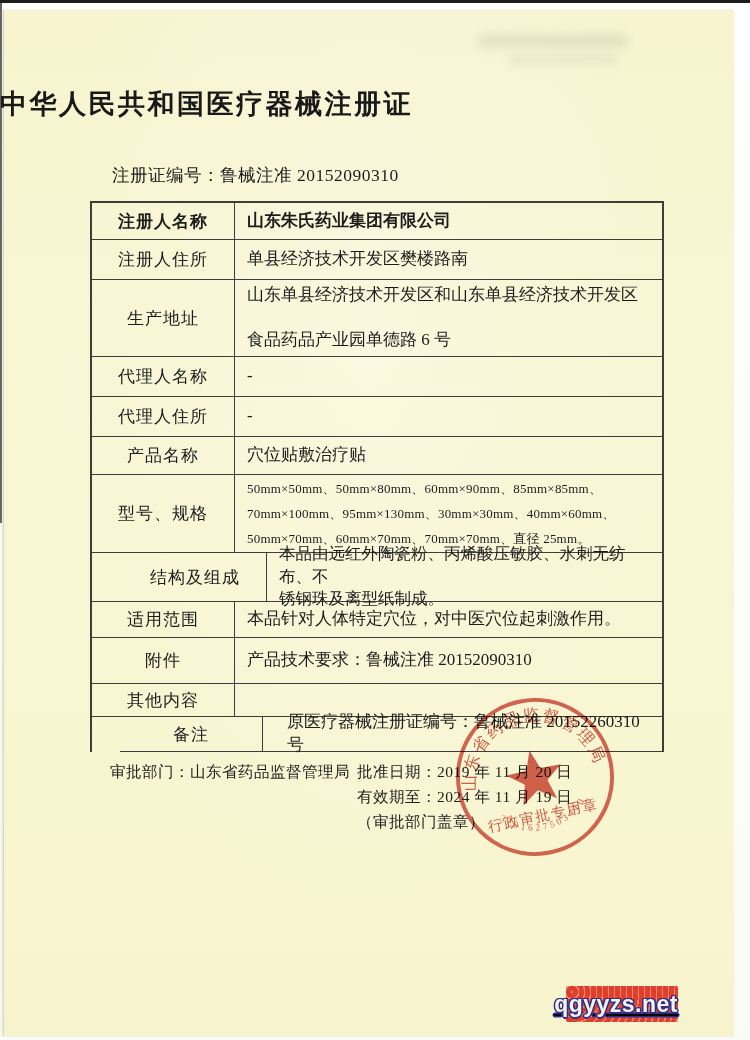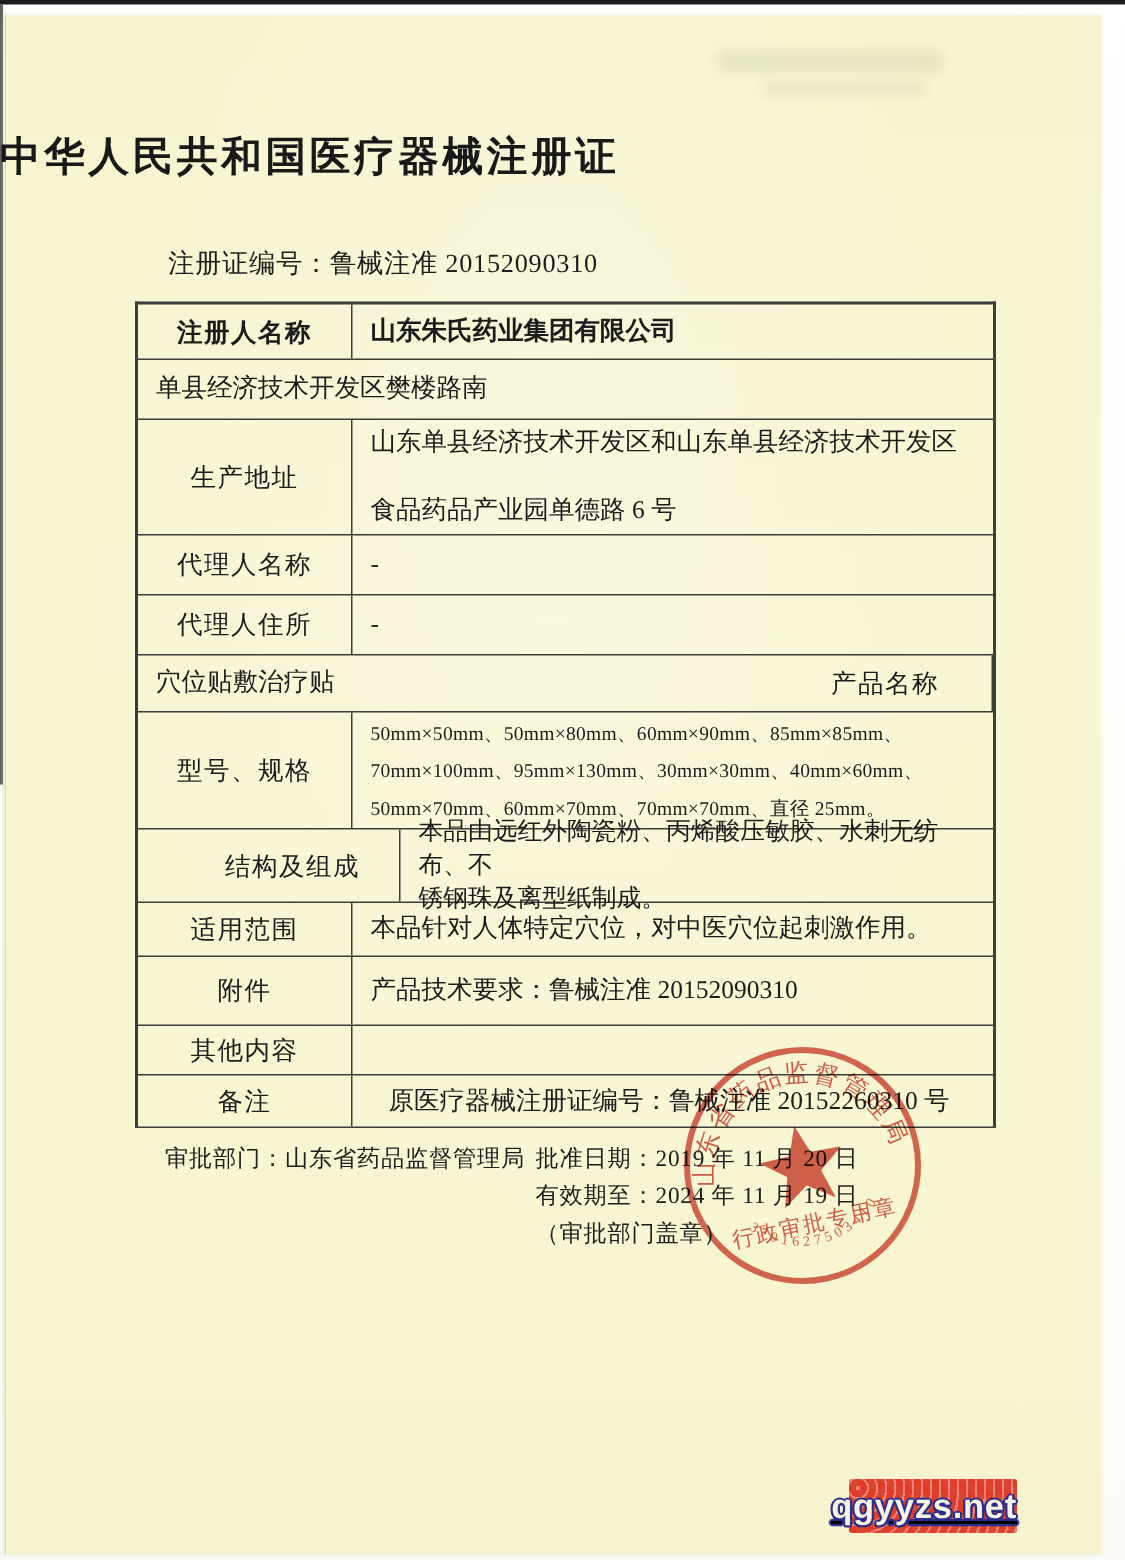--- a/index.html
+++ b/index.html
@@ -43,21 +43,21 @@
   .row{display:flex;border-bottom:1.6px solid #3d3d3b;box-sizing:border-box;}
   .cell{display:flex;flex-direction:column;justify-content:center;box-sizing:border-box;}
   .label{
     width:143px;flex:0 0 143px;text-align:center;align-items:center;
     border-right:1.6px solid #3d3d3b;font-size:17px;letter-spacing:1px;
   }
   .value{flex:1 1 auto;padding-left:12px;padding-right:6px;font-size:17px;}
   .vline{line-height:1.35;}
   .r0{height:37px;font-weight:bold;} .r1{height:40px;} .r2{height:77px;} .r3{height:40px;}
   .r4{height:40px;} .r5{height:38px;} .r6{height:78px;} .r7{height:49px;padding-left:32px;}
-  .r8{height:36px;} .r9{height:46px;} .r10{height:33px;} .r11{height:35px;}
+  .r8{height:36px;} .r9{height:46px;} .r10{height:33px;} .r11{height:35px;margin-left:28px;}
   .r2 .value{justify-content:space-evenly;padding-top:2px;padding-bottom:2px;gap:20px;}
   .r6 .value{font-size:13px;}
   .r6 .vline{line-height:25px;letter-spacing:.2px;}
   .r7 .value{font-size:16.5px;}
   .r7 .vline{line-height:22.5px;}
   .r11 .value{padding-left:24px;}
 
   .footer-line{position:absolute;font-size:15.5px;color:#1d1d1d;letter-spacing:.5px;}
   .f-dept{left:110px;top:762px;}
   .f-date{left:357px;top:762px;}
@@ -103,20 +103,21 @@
   <div class="cert-line">注册证编号：鲁械注准 20152090310</div>
 
   <div class="reg-table">
     <div class="row r0">
       <div class="cell label">注册人名称</div>
       <div class="cell value">
         <div class="vline">山东朱氏药业集团有限公司</div>
       </div>
     </div>
     <div class="row r1">
+      <div class="cell label">注册人住所</div>
       <div class="cell value">
         <div class="vline">单县经济技术开发区樊楼路南</div>
       </div>
     </div>
     <div class="row r2">
       <div class="cell label">生产地址</div>
       <div class="cell value">
         <div class="vline">山东单县经济技术开发区和山东单县经济技术开发区</div>
         <div class="vline">食品药品产业园单德路 6 号</div>
       </div>
@@ -127,24 +128,24 @@
         <div class="vline">-</div>
       </div>
     </div>
     <div class="row r4">
       <div class="cell label">代理人住所</div>
       <div class="cell value">
         <div class="vline">-</div>
       </div>
     </div>
     <div class="row r5">
+      <div class="cell label">产品名称</div>
       <div class="cell value">
         <div class="vline">穴位贴敷治疗贴</div>
       </div>
-      <div class="cell label">产品名称</div>
     </div>
     <div class="row r6">
       <div class="cell label">型号、规格</div>
       <div class="cell value">
         <div class="vline">50mm×50mm、50mm×80mm、60mm×90mm、85mm×85mm、</div>
         <div class="vline">70mm×100mm、95mm×130mm、30mm×30mm、40mm×60mm、</div>
         <div class="vline">50mm×70mm、60mm×70mm、70mm×70mm、直径 25mm。</div>
       </div>
     </div>
     <div class="row r7">

